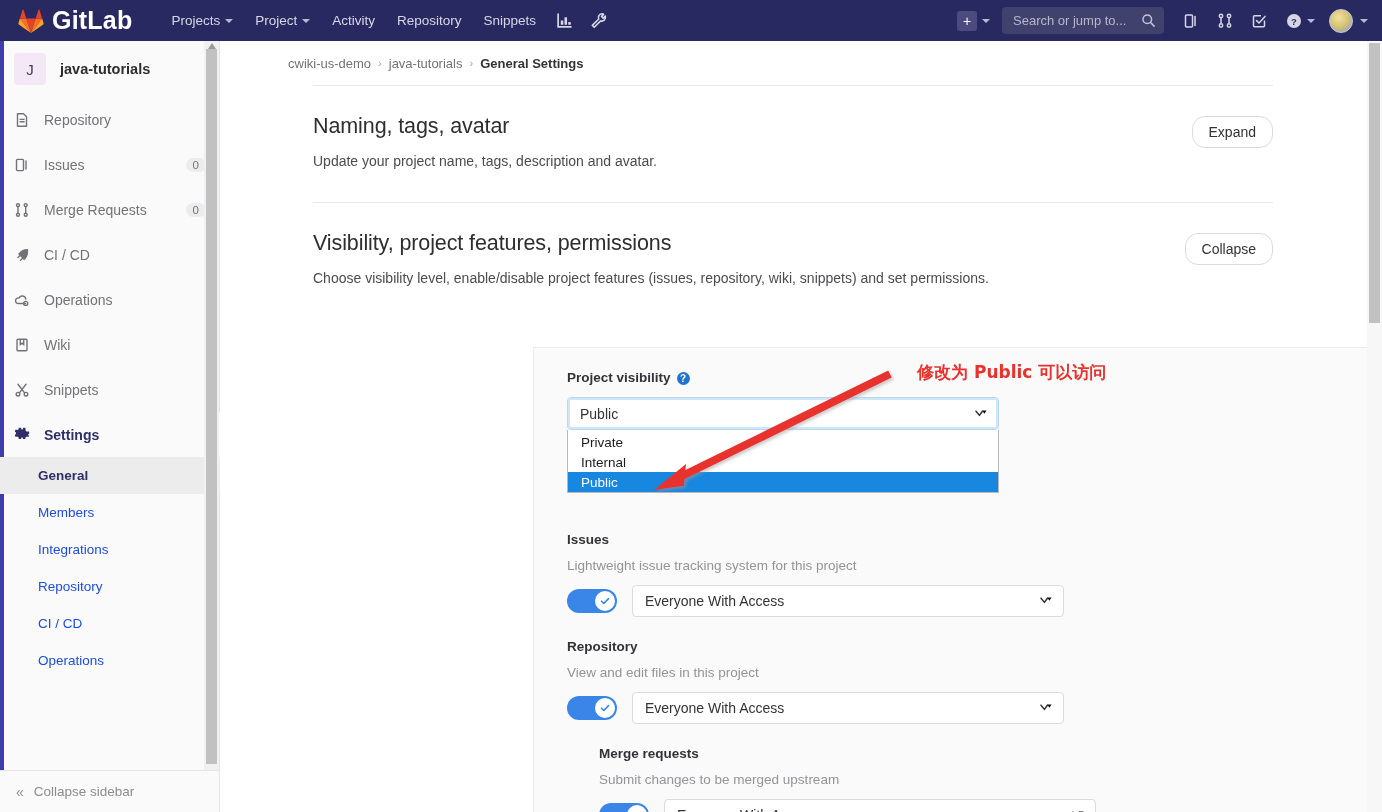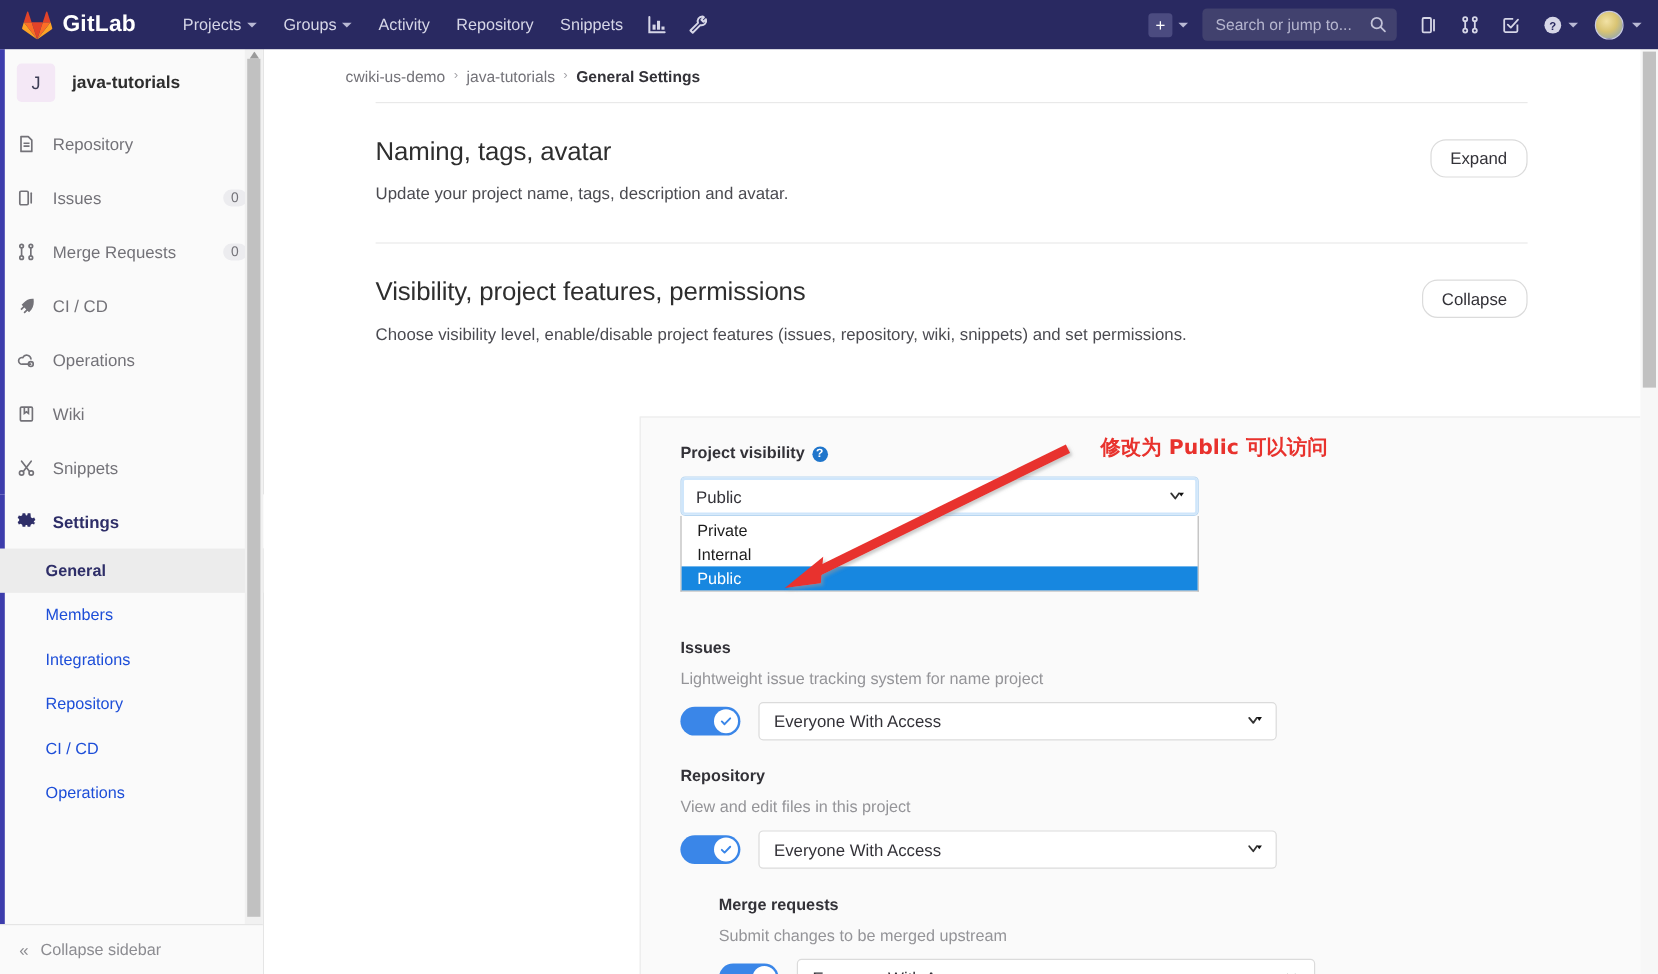--- a/index.html
+++ b/index.html
@@ -15,21 +15,21 @@
   
   #topnav {
     position: absolute; top: 0; left: 0;
     width: 1382px; height: 41px;
     background: #292961;
     display: flex; align-items: center;
     z-index: 40;
   }
   .gl-logo { margin-left: 18px; width: 26px; height: 24px; display: block; }
   .gl-brand {
-    color: #fff; font-size: 19px; font-weight: bold;
+    color: #fff; font-size: 25px; font-weight: bold;
     margin-left: 8px; letter-spacing: .2px;
   }
   .nav-links { display: flex; align-items: center; margin-left: 28px; }
   .nav-link {
     color: #d6d6e7; font-size: 13.5px; padding: 0 11px;
     height: 41px; display: flex; align-items: center; cursor: pointer;
     white-space: nowrap;
   }
   .caret-dn {
     display:inline-block; margin-left:5px; width:0; height:0;
@@ -286,21 +286,21 @@
     <path d="M33.8 13.5 H24.6 L28.6 1.2 a.7.7 0 0 1 1.3 0 Z" fill="#e24329"></path>
   </svg>
   <span class="gl-brand">GitLab</span>
 
   <div class="nav-links">
     <div class="nav-link">
       <span>Projects</span>
       <i class="caret-dn"></i>
     </div>
     <div class="nav-link">
-      <span>Groups</span>
+      <span>Project</span>
       <i class="caret-dn"></i>
     </div>
     <div class="nav-link">Activity</div>
     <div class="nav-link">Repository</div>
     <div class="nav-link">Snippets</div>
 
     <div class="nav-icon-btn">
       <svg width="17" height="17" viewBox="0 0 16 16" fill="none" stroke="#d6d6e7" stroke-width="1.6">
         <path d="M2 2 v12 h12" stroke-linecap="round"></path>
         <rect x="4.5" y="8" width="2.4" height="4" fill="#d6d6e7" stroke="none"></rect>
@@ -529,21 +529,21 @@
 
         <div id="vis-dropdown">
           <div class="opt">Private</div>
           <div class="opt">Internal</div>
           <div class="opt sel">Public</div>
         </div>
       </div>
 
       <div class="sub-section" style="margin-top:102px;">
         <div class="sub-title">Issues</div>
-        <div class="sub-desc">Lightweight issue tracking system for name project</div>
+        <div class="sub-desc">Lightweight issue tracking system for this project</div>
         <div class="toggle-row">
           <div class="toggle">
             <div class="knob">
               <svg width="12" height="12" viewBox="0 0 12 12">
                 <path d="M2.5 6.2 L4.8 8.5 L9.5 3.6" fill="none" stroke="#3a86e8" stroke-width="1.6" stroke-linecap="round" stroke-linejoin="round"></path>
               </svg>
             </div>
           </div>
           <div class="select-box">
             <span class="sel-val">Everyone With Access</span>

